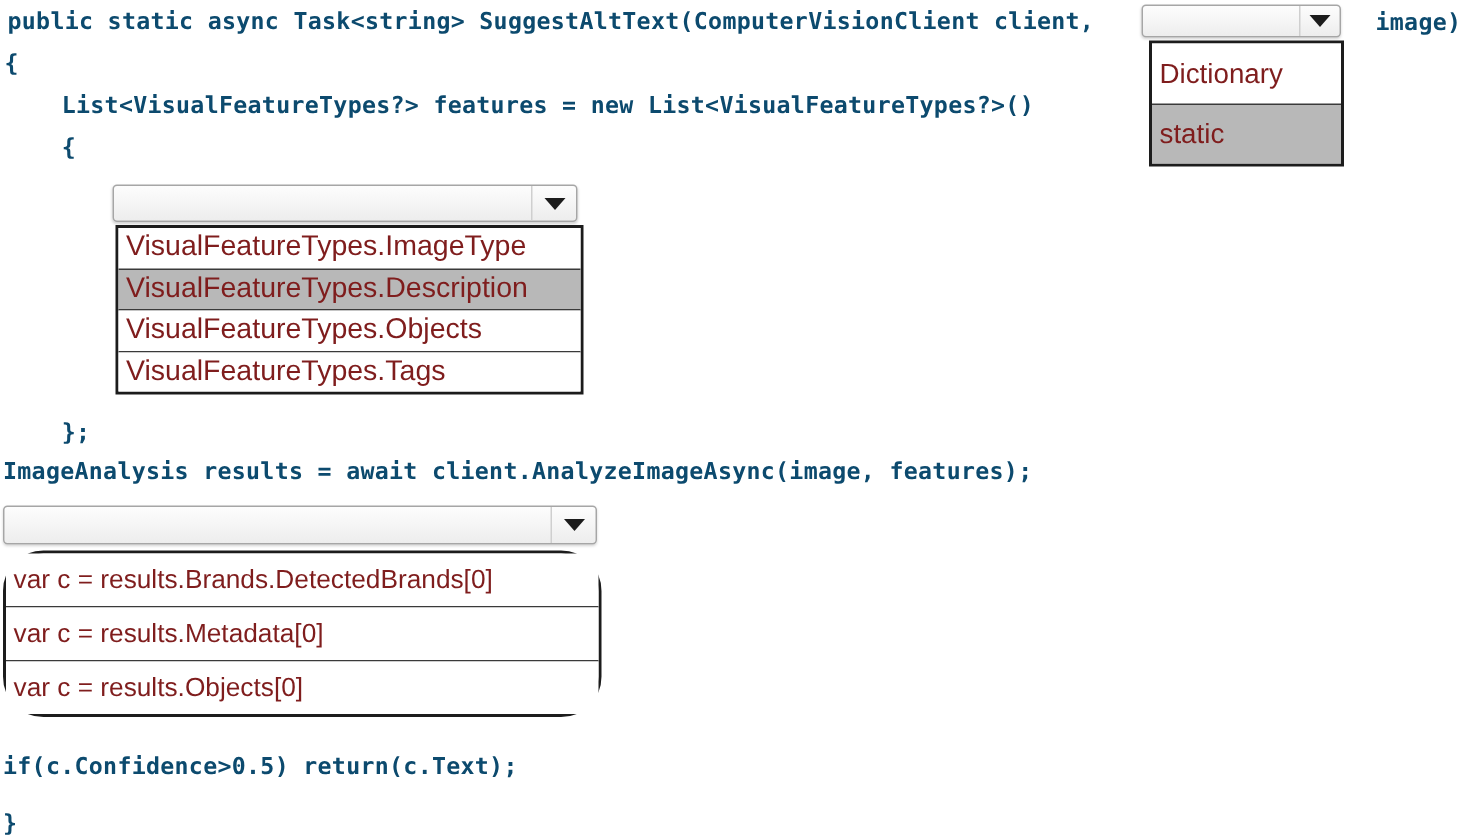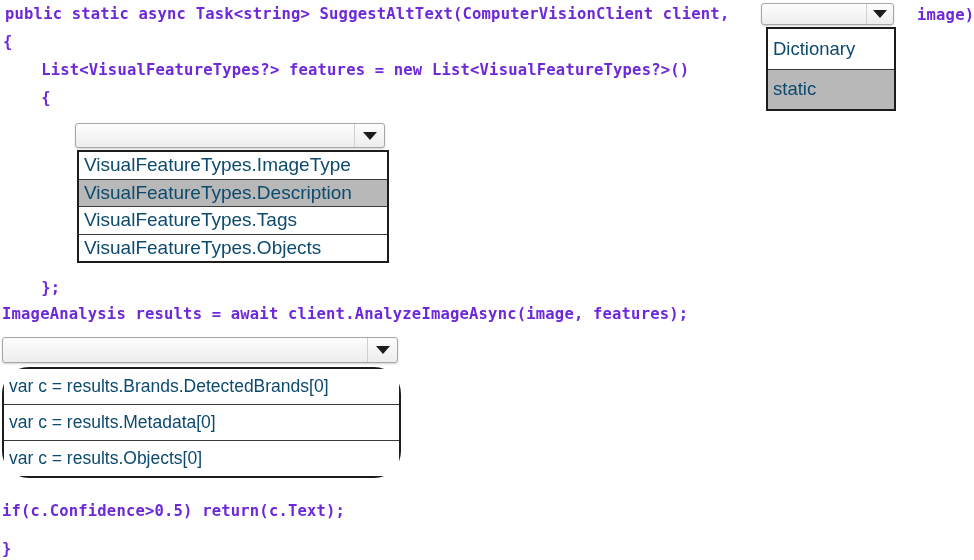--- a/index.html
+++ b/index.html
@@ -10,21 +10,21 @@
     height: 560px;
     background: #ffffff;
     overflow: hidden;
     font-family: "Liberation Sans", sans-serif;
   }
   .code {
     position: absolute;
     font-family: "DejaVu Sans Mono", monospace;
     font-size: 15.5px;
     font-weight: 600;
-    color: #6d28d9;
+    color: #0c4a6e;
     white-space: pre;
     letter-spacing: 0.2px;
   }
   
   .combo {
     position: absolute;
     background: linear-gradient(#fdfdfd, #ededed);
     border: 1px solid #a6a6a6;
     border-radius: 3px;
     box-shadow: 0 1px 2px rgba(0,0,0,0.18);
@@ -53,21 +53,21 @@
     border: 2px solid #1c1c1c;
     display: flex;
     flex-direction: column;
     z-index: 5;
   }
   .opt {
     flex: 1 1 auto;
     display: flex;
     align-items: center;
     padding-left: 5px;
-    color: #0c4a6e;
+    color: #7f1d1d;
     border-bottom: 1px solid #3a3a3a;
     background: #ffffff;
     white-space: nowrap;
     overflow: hidden;
   }
   .opt:last-child { border-bottom: none; }
   .opt.selected { background: #b8b8b8; }
   .fs18 .opt { font-size: 18.5px; }
   .fs19 .opt { font-size: 19px; }
   .fs17 .opt { font-size: 17.5px; }
@@ -102,22 +102,22 @@
   <div class="combo" style="left:75px; top:123px; width:310px; height:25px;">
     <div class="combo-value"></div>
     <div class="combo-btn">
       <span class="tri"></span>
     </div>
   </div>
 
   <div class="optlist fs19" style="left:77px; top:150px; width:312px; height:113px;">
     <div class="opt">VisualFeatureTypes.ImageType</div>
     <div class="opt selected">VisualFeatureTypes.Description</div>
+    <div class="opt">VisualFeatureTypes.Objects</div>
     <div class="opt">VisualFeatureTypes.Tags</div>
-    <div class="opt">VisualFeatureTypes.Objects</div>
   </div>
 
   <div class="code" style="left:3px; top:279px;">    };</div>
 
   <div class="code" style="left:2px; top:305px;">ImageAnalysis results = await client.AnalyzeImageAsync(image, features);</div>
 
   <div class="combo" style="left:2px; top:337px; width:396px; height:26px;">
     <div class="combo-value"></div>
     <div class="combo-btn">
       <span class="tri"></span>

